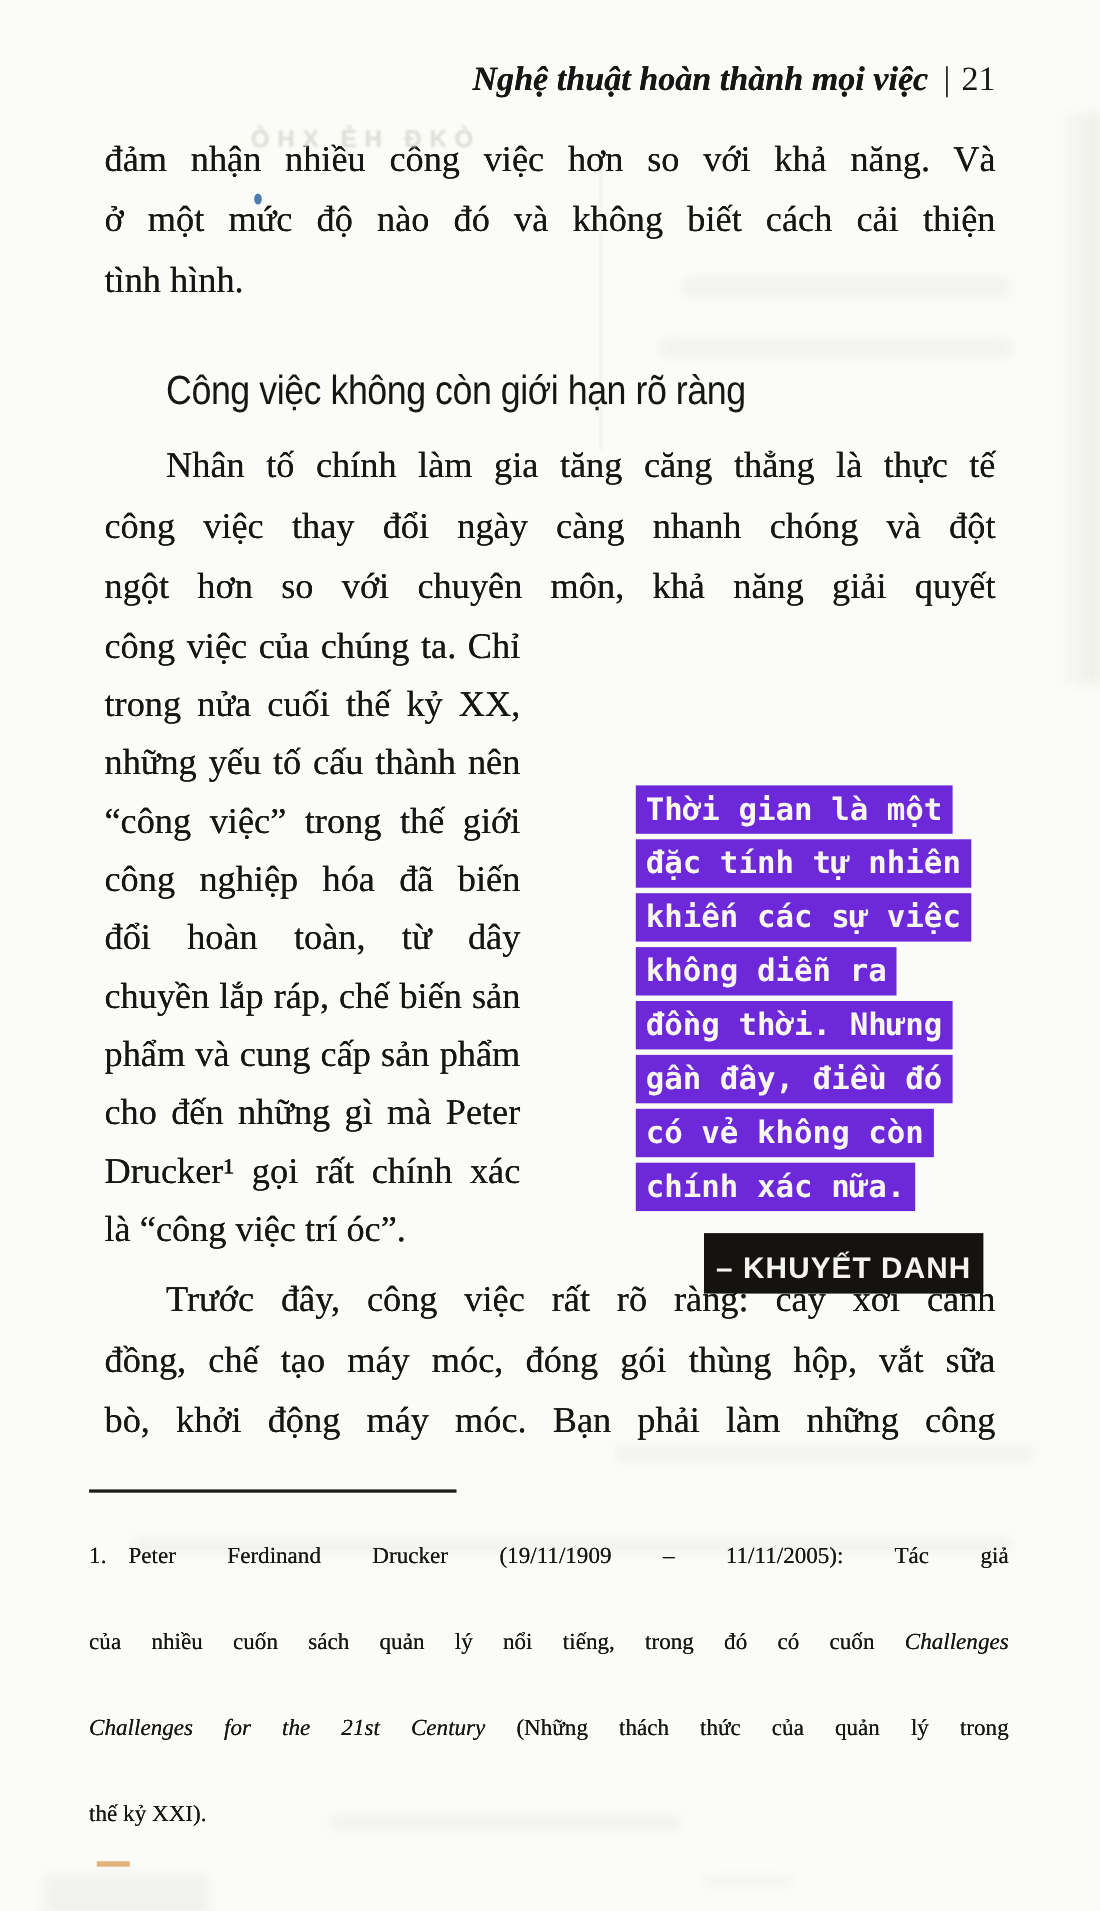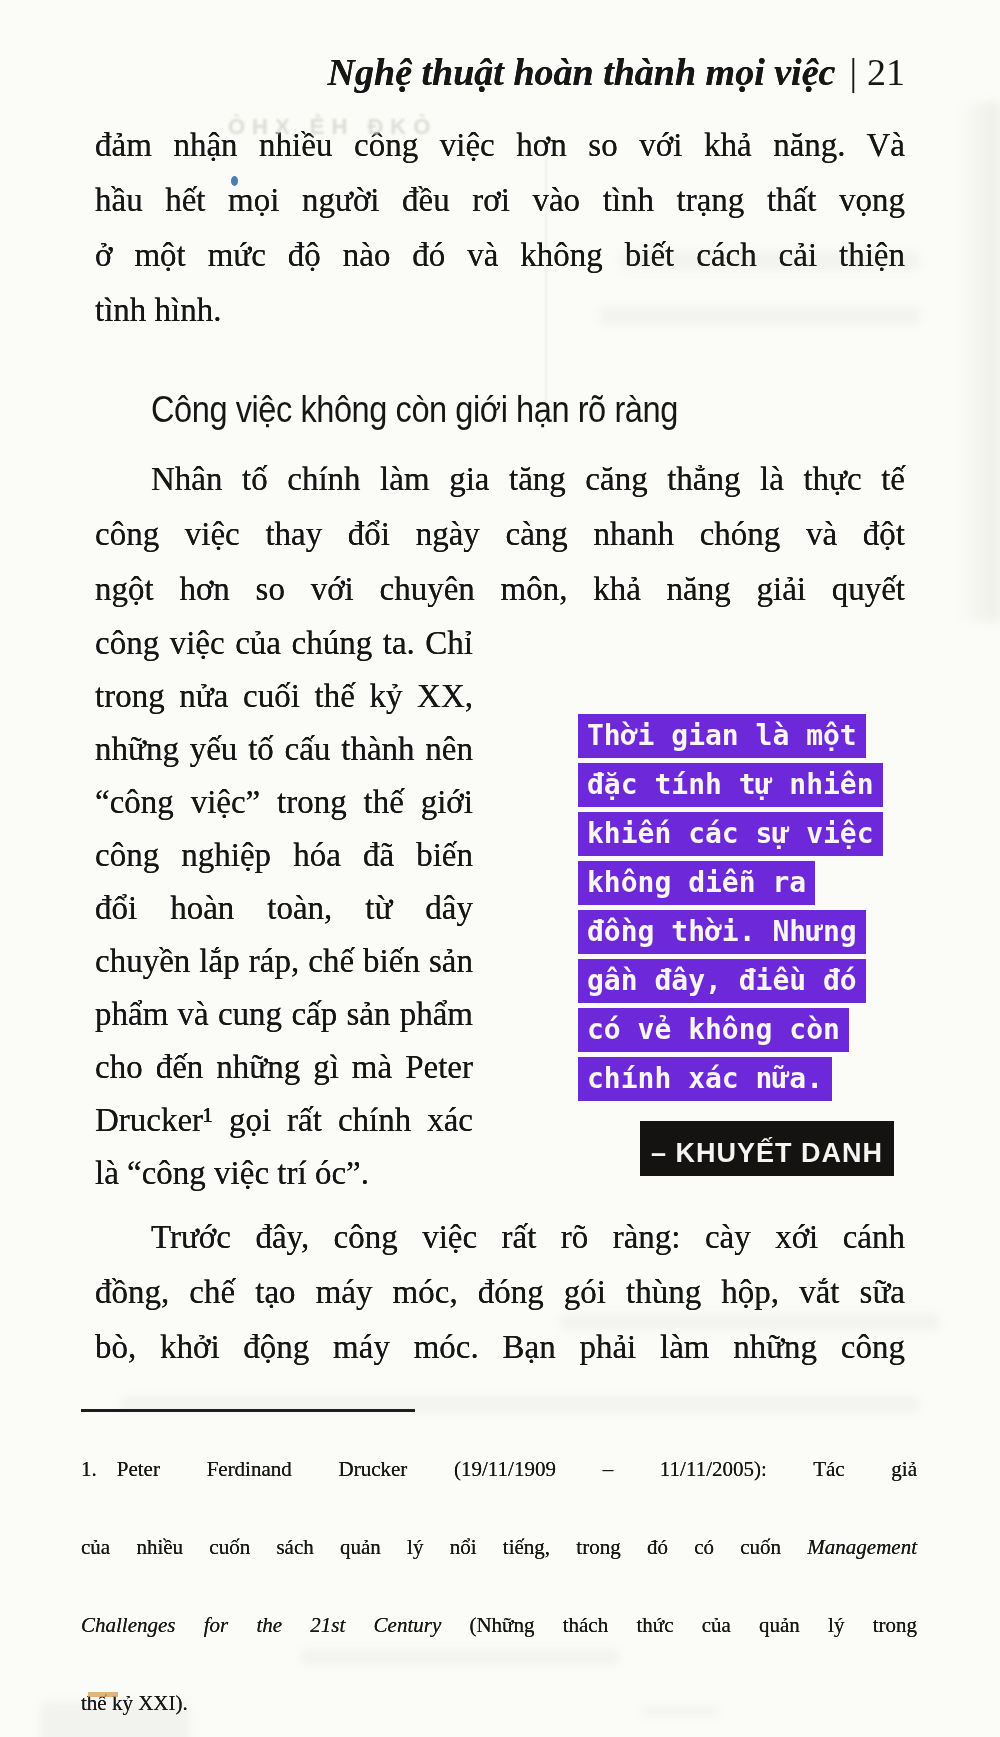--- a/index.html
+++ b/index.html
@@ -14,21 +14,21 @@
   .page{
     position:relative;
     width:1000px;height:1737px;
     padding:0 95px;
     box-sizing:border-box;
   }
   
   .running-head{
     margin-top:52px;
     text-align:right;
-    font-size:38px;
+    font-size:31px;
     line-height:40px;
     white-space:nowrap;
   }
   .running-head .title{font-style:italic;font-weight:700;text-shadow:0 0 .4px currentColor;}
   .running-head .sep{font-weight:400;padding:0 10px 0 14px;}
   .running-head .pageno{font-weight:400;}
   
   .bodyline{
     font-size:33px;
     line-height:55px;
@@ -150,21 +150,20 @@
   <div class="smudge" style="left:40px;top:1650px;width:150px;height:48px;"></div>
   <div class="smudge" style="left:640px;top:1655px;width:80px;height:8px;"></div>
   <div class="orange-tick"></div>
 
   <div class="running-head">
     <span class="title">Nghệ thuật hoàn thành mọi việc</span><span class="sep">|</span><span class="pageno">21</span>
   </div>
 
   <div class="block-p1">
     <div class="bodyline">đảm nhận nhiều công việc hơn so với khả năng. Và</div>
-    <div class="bodyline">hầu hết mọi người đều rơi vào tình trạng thất vọng</div>
     <div class="bodyline">ở một mức độ nào đó và không biết cách cải thiện</div>
     <div class="bodyline lastline">tình hình.</div>
   </div>
 
   <div class="section-heading">
     <span class="squeeze">Công việc không còn giới hạn rõ ràng</span>
   </div>
 
   <div class="block-p2a">
     <div class="bodyline indent">Nhân tố chính làm gia tăng căng thẳng là thực tế</div>
@@ -203,21 +202,21 @@
     <div class="bodyline">đồng, chế tạo máy móc, đóng gói thùng hộp, vắt sữa</div>
     <div class="bodyline">bò, khởi động máy móc. Bạn phải làm những công</div>
   </div>
 
   <div class="footnote-rule"></div>
   <div class="footnote">
     <div class="fnline">
       <span class="fn-marker">1.</span><span>Peter Ferdinand Drucker (19/11/1909 – 11/11/2005): Tác giả</span>
     </div>
     <div class="fnline">
-      <span>của nhiều cuốn sách quản lý nổi tiếng, trong đó có cuốn </span><span class="fn-italic">Management</span>
+      <span>của nhiều cuốn sách quản lý nổi tiếng, trong đó có cuốn </span><span class="fn-italic">Challenges</span>
     </div>
     <div class="fnline">
       <span class="fn-italic">Challenges for the 21st Century</span><span> (Những thách thức của quản lý trong</span>
     </div>
     <div class="fnline lastline">thế kỷ XXI).</div>
   </div>
 
 </div>
 
 </body></html>

